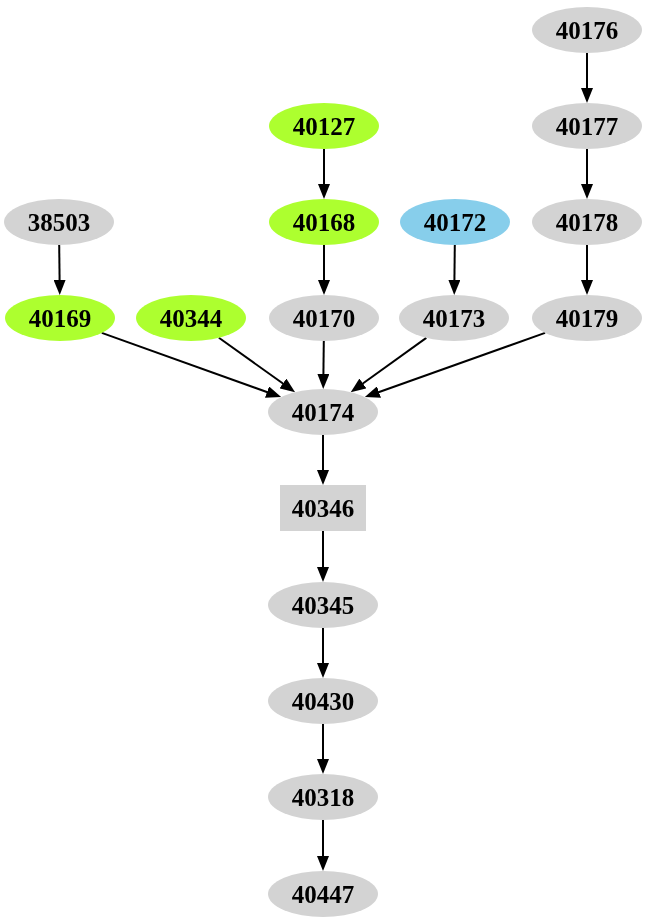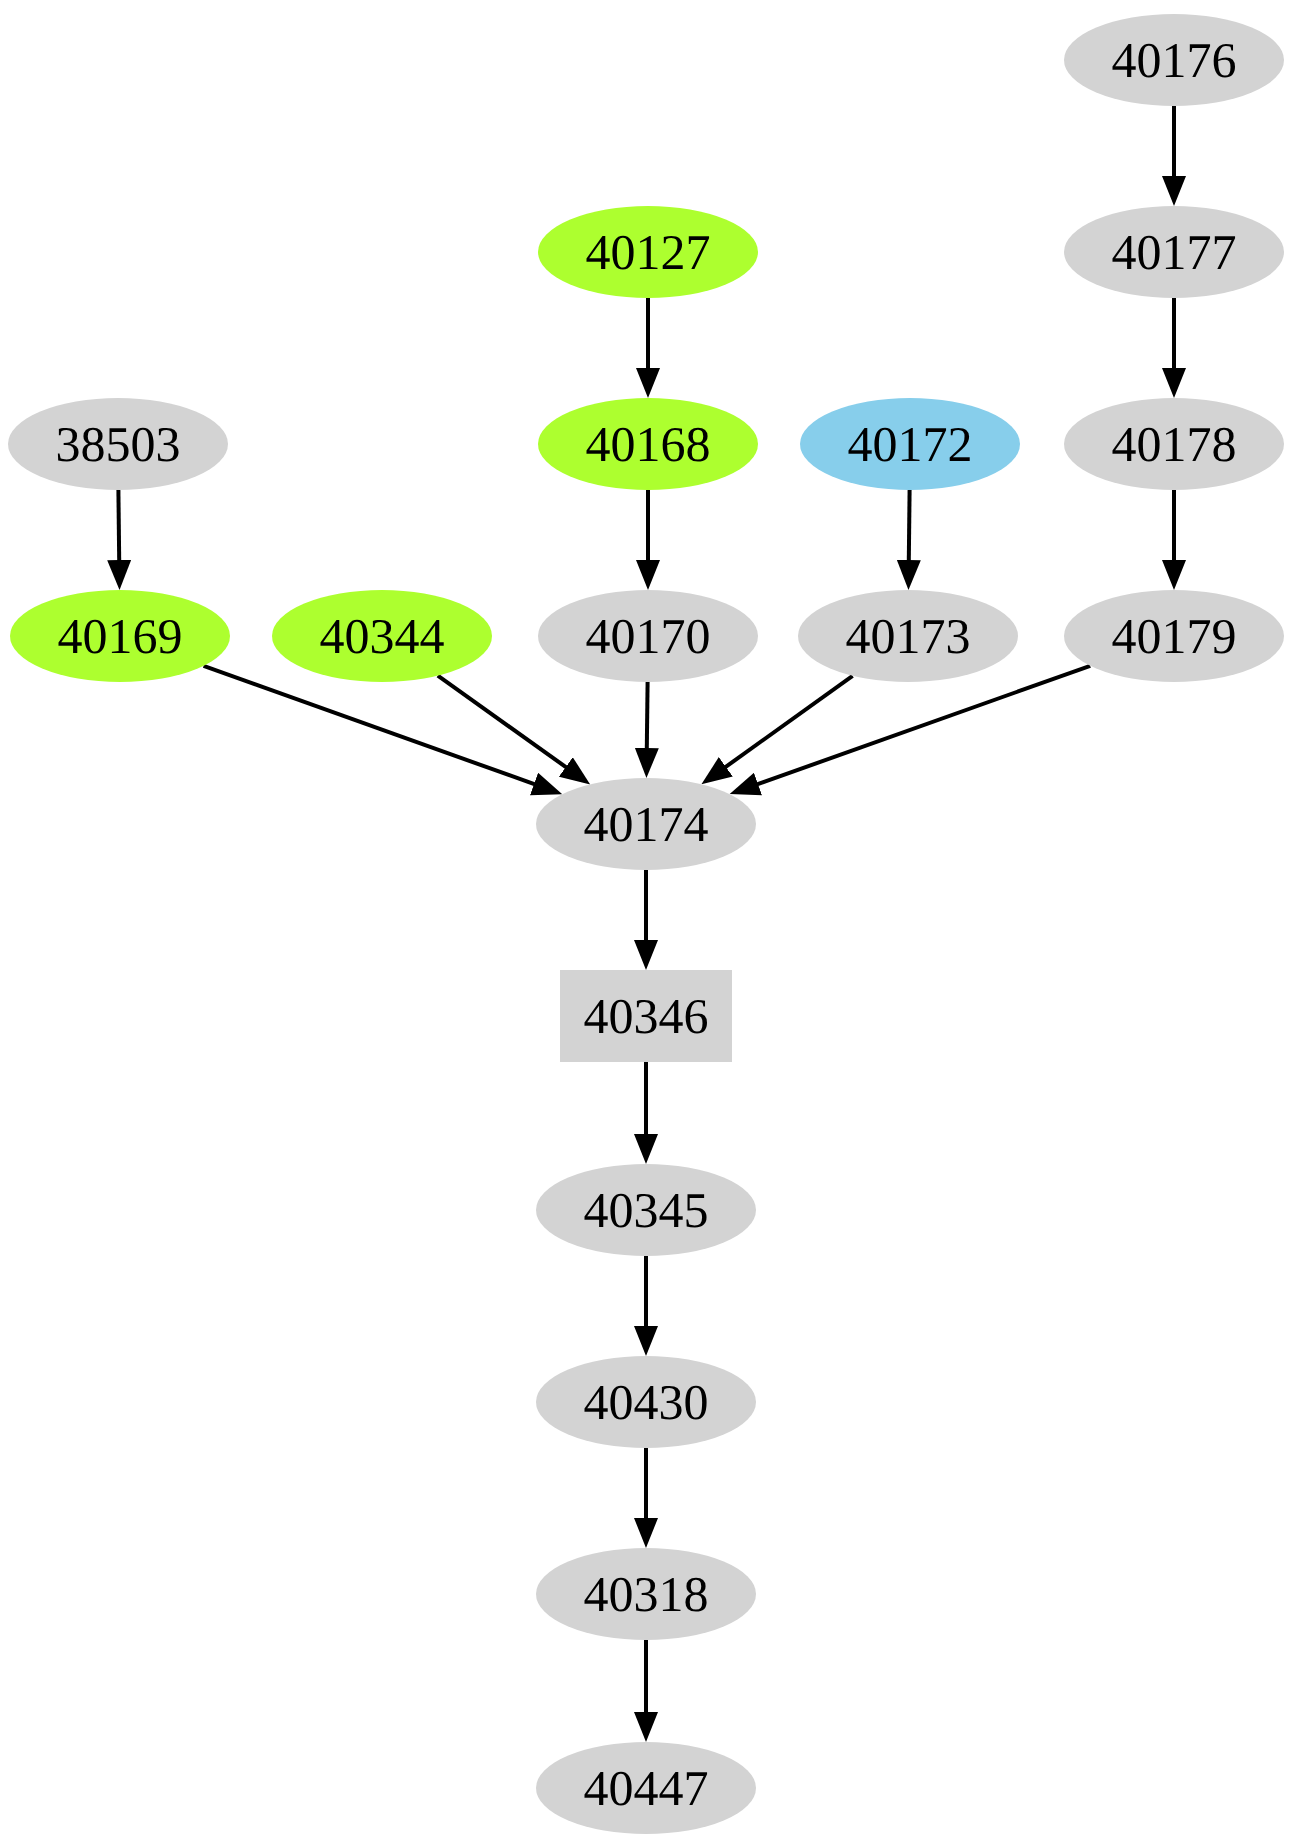--- a/index.html
+++ b/index.html
@@ -7,20 +7,21 @@
     padding: 0;
     background: #ffffff;
     font-family: "Liberation Serif", "DejaVu Serif", serif;
   }
   .canvas {
     position: relative;
     width: 646px;
     height: 923px;
     background: #ffffff;
     overflow: hidden;
+    font-weight: bold;
   }
   svg { display: block; }
   .edge-line {
     stroke: #000000;
     stroke-width: 2;
     fill: none;
   }
   .node-label {
     font-family: "Liberation Serif", "DejaVu Serif", serif;
     font-size: 25px;

